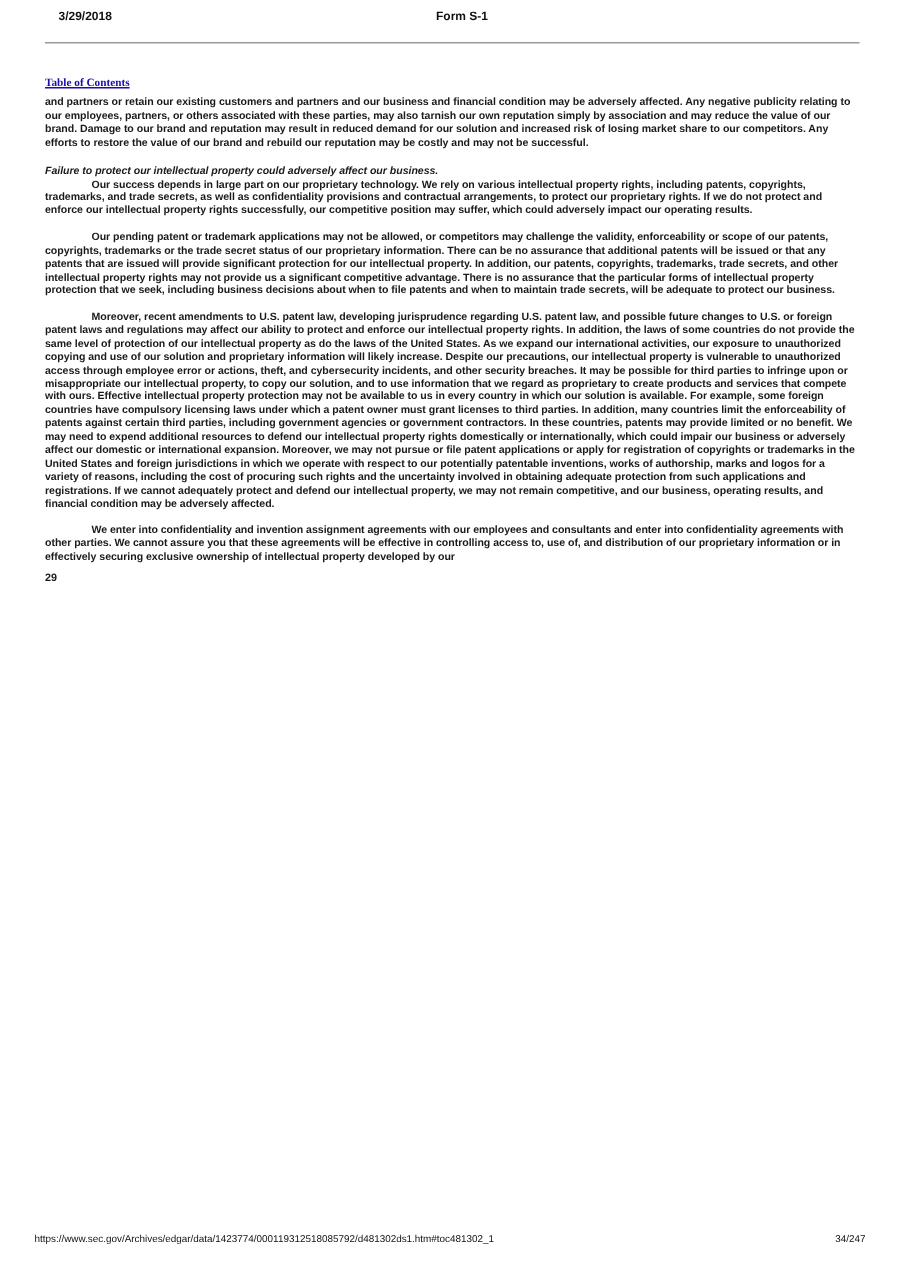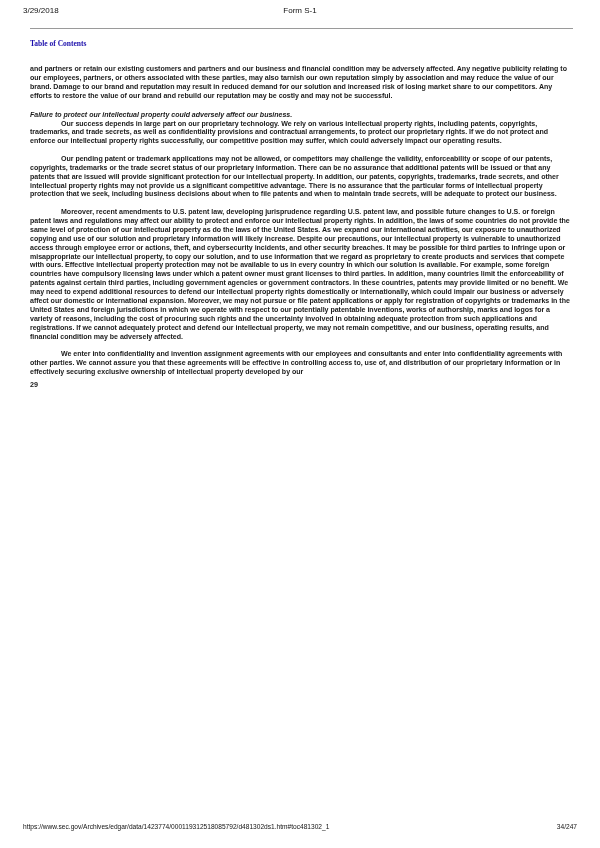--- a/index.html
+++ b/index.html
@@ -1,33 +1,33 @@
 <!DOCTYPE html>
 <html><head>
   <meta charset="utf-8">
   <style>
     html, body { margin: 0; padding: 0; background: #ffffff; }
     body {
       width: 600px; height: 848px; position: relative; overflow: hidden;
       font-family: "Liberation Sans", sans-serif; color: #111;
     }
     .hdr {
-      position: absolute; top: 6px; left: 23px; right: 23px;
-      font-size: 8px; height: 12px;
+      position: absolute; top: 6px; left: 39px; right: 23px;
+      font-size: 8px; height: 12px; font-weight: bold;
     }
     .hdr .date { position: absolute; left: 0; top: 0; }
     .hdr .title { position: absolute; left: 0; right: 0; text-align: center; top: 0; }
     .rule {
       position: absolute; top: 28px; left: 30px; right: 27px;
       border-top: 1px solid #9a9a9a;
     }
     .toc {
-      position: absolute; top: 39px; left: 30px;
+      position: absolute; top: 50px; left: 30px;
       font-family: "Liberation Serif", serif; font-weight: bold;
-      font-size: 7.5px; color: #1a0dab; 
+      font-size: 7.5px; color: #1a0dab; text-decoration: underline;
       cursor: pointer;
     }
     .content {
       position: absolute; top: 65px; left: 30px; width: 541px;
       font-size: 7.05px; line-height: 8.9px; letter-spacing: -0.02px;
       font-weight: bold; color: #1a1a1a;
     }
     .content p { margin: 0 0 8.6px 0; }
     .content p.ind { text-indent: 31px; }
     .content p.heading { font-style: italic; margin-bottom: 0; }

